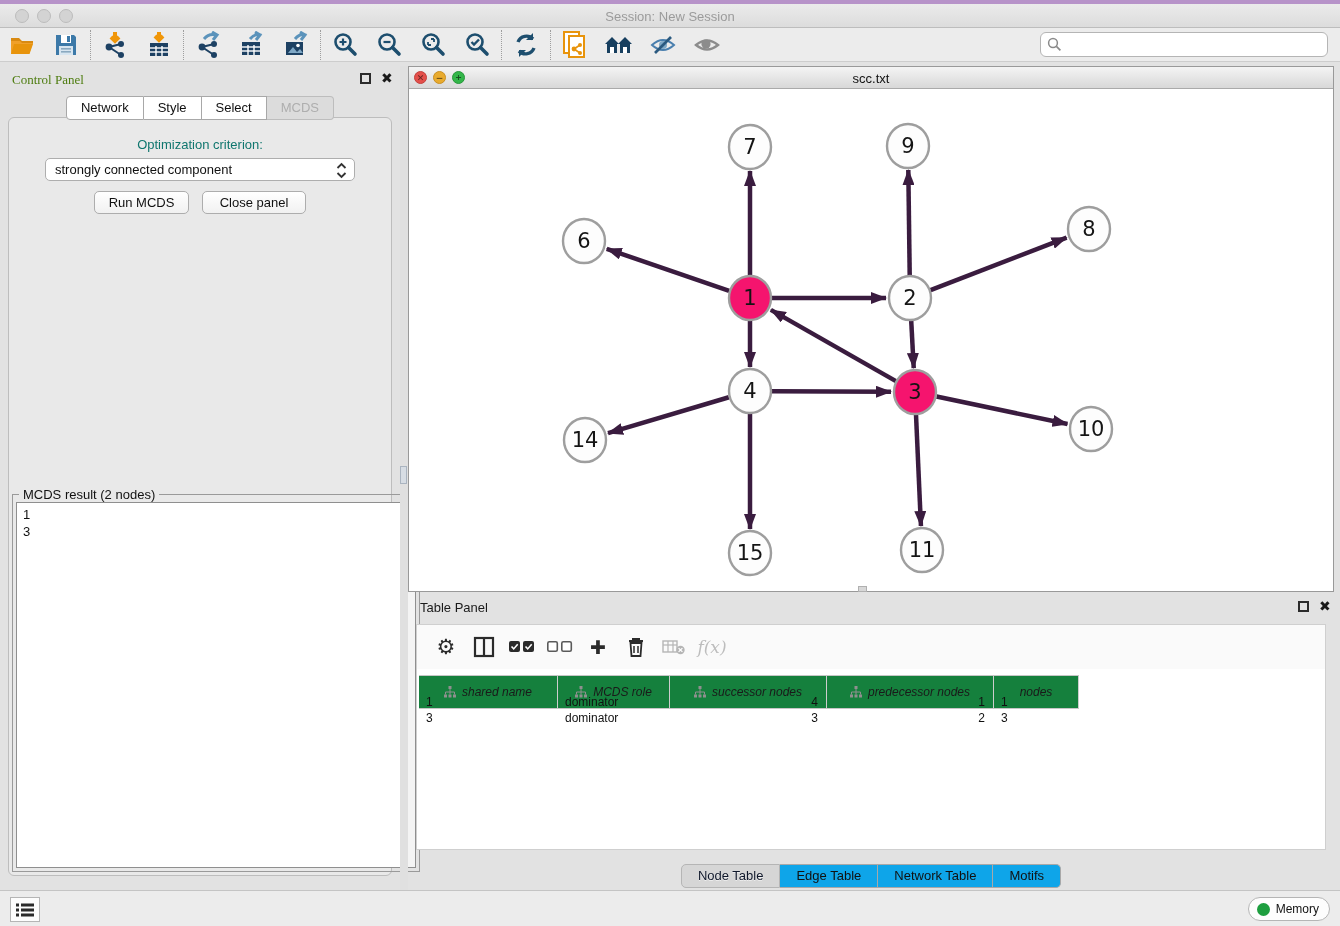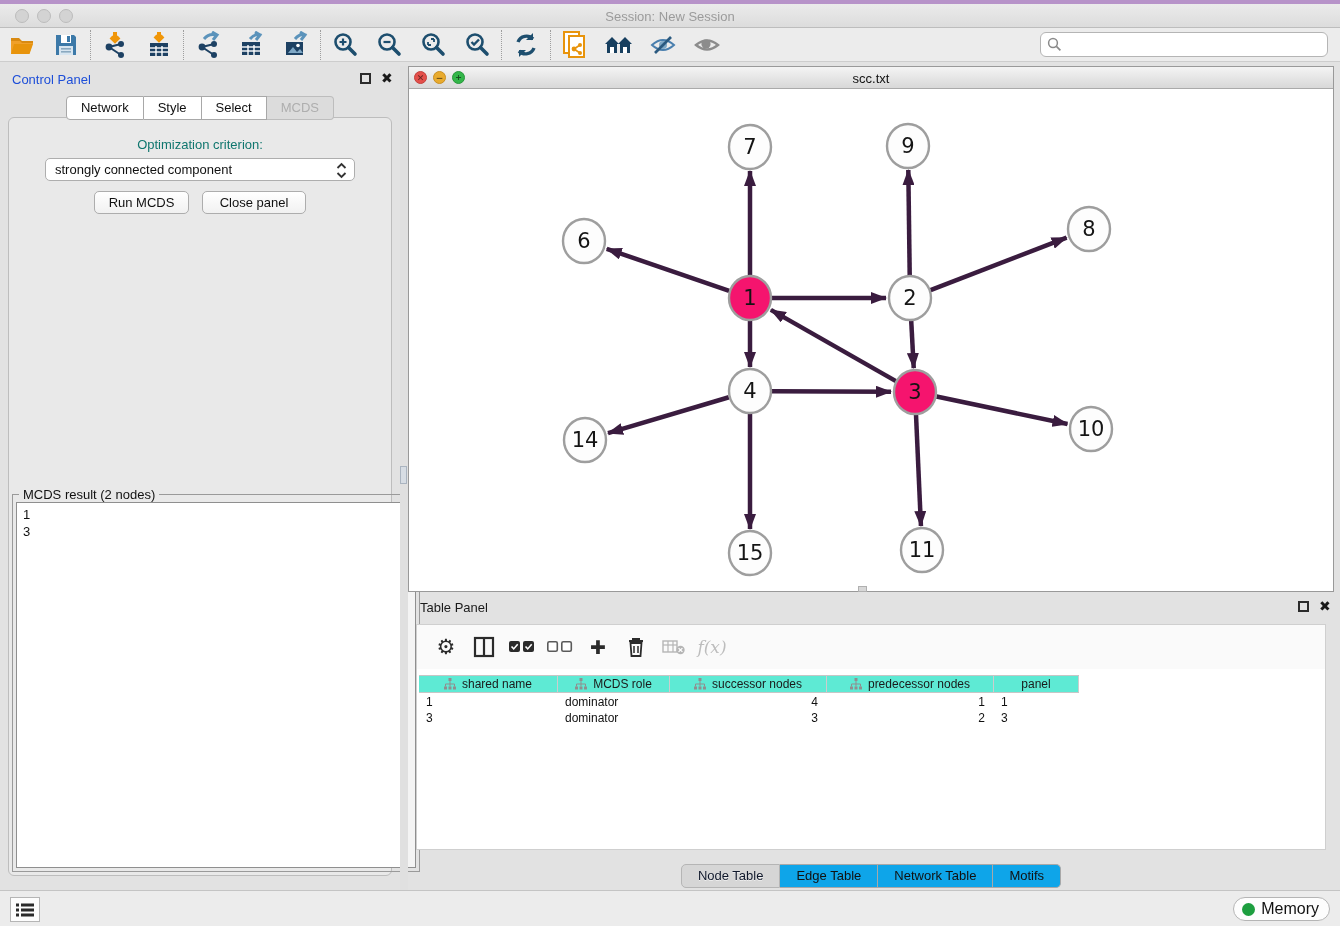--- a/index.html
+++ b/index.html
@@ -20,21 +20,21 @@
   .toolbar { left:0; top:28px; width:1340px; height:34px; background:#ececec;
              border-bottom:1px solid #cdcdcd; display:flex; align-items:center; }
   .tb-item { width:44px; height:30px; display:flex; align-items:center; justify-content:center; }
   .tb-sep { width:1px; height:30px; border-left:1px dotted #9e9e9e; margin:0 2px; }
   .search-wrap { position:absolute; right:12px; top:4px; width:288px; height:25px;
                  background:#fff; border:1px solid #b5b5b5; border-radius:6px;
                  display:flex; align-items:center; padding-left:6px; }
   .search-input { border:none; outline:none; flex:1; font-size:13px; background:transparent; margin-left:4px; }
 
   
-  .cp-header-title { left:12px; top:72px; font-size:13px; color:#1d4ed8; }
+  .cp-header-title { left:12px; top:72px; font-size:13px; color:#4d7c0f;font-family:Liberation Serif, serif; }
   .panel-ctl { display:flex; gap:10px; align-items:center; }
   .float-ico { width:11px; height:11px; border:2px solid #2b2b2b; display:inline-block; }
   .close-ico { font-family:"DejaVu Sans",sans-serif; font-size:14px; font-weight:bold; color:#1a1a1a; line-height:11px; }
   .cp-tabs { left:0; top:96px; width:400px; display:flex; justify-content:center; z-index:3; }
   .cp-tab { font-size:13px; padding:3px 14px 4px; background:#fff; border:1px solid #a8a8a8;
             border-left-width:0; color:#111; }
   .cp-tab:first-child { border-left-width:1px; border-top-left-radius:4px; border-bottom-left-radius:4px; }
   .cp-tab:last-child { border-top-right-radius:4px; border-bottom-right-radius:4px; }
   .cp-tab.active { background:#dcdcdc; color:#aeaeae; border-color:#bdbdbd; }
   .cp-box { left:8px; top:117px; width:384px; height:759px; background:#e9e9e9;
@@ -80,43 +80,43 @@
 
   
   .tp-header-title { left:420px; top:600px; font-size:13px; color:#1a1a1a; }
   .tp-card { left:416px; top:624px; width:910px; height:226px; background:#fff; border:1px solid #cfcfcf; }
   .tp-toolbar { position:absolute; left:0; top:0; right:0; height:44px; background:#fafafa;
                 display:flex; align-items:center; padding-left:10px; }
   .tp-tool { width:38px; height:30px; display:flex; align-items:center; justify-content:center; }
   .gear-glyph { font-family:"DejaVu Sans",sans-serif; font-size:21px; color:#2b2b2b; }
   .plus-glyph { font-family:"DejaVu Sans",sans-serif; font-size:19px; font-weight:bold; color:#2b2b2b; }
   .fx-glyph { font-family:"DejaVu Serif",serif; font-style:italic; font-size:17px; color:#bdbdbd; }
-  .tbl-header { position:absolute; left:2px; top:50px; height:18px; display:flex;
-                border-top:1px solid #c6c6c6; border-bottom:1px solid #c6c6c6; background:#5eead4; }
+  .tbl-header { position:absolute; left:2px; top:50px; height:34px; display:flex;
+                border-top:1px solid #c6c6c6; border-bottom:1px solid #c6c6c6; background:#15803d;font-style:italic; }
   .tbl-th { display:flex; align-items:center; justify-content:center; gap:6px;
             border-right:1px solid #cdcdcd; font-size:12px; color:#1a1a1a; height:100%; }
   .tbl-rows { position:absolute; left:2px; top:70px; right:2px; }
   .tbl-row { display:flex; height:16px; font-size:12px; color:#111; }
   .tbl-td { overflow:hidden; white-space:nowrap; }
   .tbl-td.left { text-align:left; padding-left:7px; }
   .tbl-td.right { text-align:right; padding-right:9px; }
   .tp-tabs { left:408px; top:864px; width:926px; display:flex; justify-content:center; }
   .tp-tab { font-size:13px; padding:3px 16px 4px; background:#0ea5e9; border:1px solid #a8a8a8;
             border-left-width:0; color:#111; }
   .tp-tab:first-child { border-left-width:1px; border-top-left-radius:5px; border-bottom-left-radius:5px; }
   .tp-tab:last-child { border-top-right-radius:5px; border-bottom-right-radius:5px; }
   .tp-tab.active { background:#d6d6d6; color:#0f172a; text-shadow:0 1px 0 #eee; border-color:#b5b5b5; }
 
   
   .statusbar { left:0; top:890px; width:1340px; height:36px; background:#ececec; border-top:1px solid #c4c4c4; }
   .list-btn { position:absolute; left:10px; top:6px; width:30px; height:25px; background:#fdfdfd;
               border:1px solid #b5b5b5; display:flex; align-items:center; justify-content:center; }
   .memory-btn { position:absolute; right:10px; top:6px; height:24px; padding:0 10px 0 8px;
                 background:#fdfdfd; border:1px solid #b5b5b5; border-radius:12px; display:flex;
-                align-items:center; gap:6px; font-size:16px; color:#111; }
+                align-items:center; gap:6px; font-size:12px; color:#111; }
   .mem-dot { width:13px; height:13px; border-radius:50%; background:#1d9e3f; }
 </style>
 </head>
 <body>
 
 <div class="abs top-strip"></div>
 <div class="abs titlebar">
   <div class="abs tl-dot tl-gray" style="left:15px"></div>
   <div class="abs tl-dot tl-gray" style="left:37px"></div>
   <div class="abs tl-dot tl-gray" style="left:59px"></div>
@@ -470,21 +470,21 @@
             <rect x="4.5" y="0" width="3" height="3"></rect>
             <rect x="0" y="8.5" width="3" height="3"></rect>
             <rect x="4.5" y="8.5" width="3" height="3"></rect>
             <rect x="9" y="8.5" width="3" height="3"></rect>
           </g>
           <path d="M6 3 v3 M1.5 8.5 v-2.5 h9 v2.5 M6 6 v2.5" stroke="#8f8f8f" stroke-width="1" fill="none"></path>
         </svg>
         <span>predecessor nodes</span>
       </div>
       <div class="tbl-th" style="width: 85px;">
-        <span>panel</span>
+        <span>nodes</span>
       </div>
     </div>
   <div class="tbl-rows" id="tbl-rows">
       <div class="tbl-row">
         <div class="tbl-td left" style="width: 139px;">1</div>
         <div class="tbl-td left" style="width: 112px;">dominator</div>
         <div class="tbl-td right" style="width: 157px;">4</div>
         <div class="tbl-td right" style="width: 167px;">1</div>
         <div class="tbl-td left" style="width: 85px;">1</div>
       </div>

